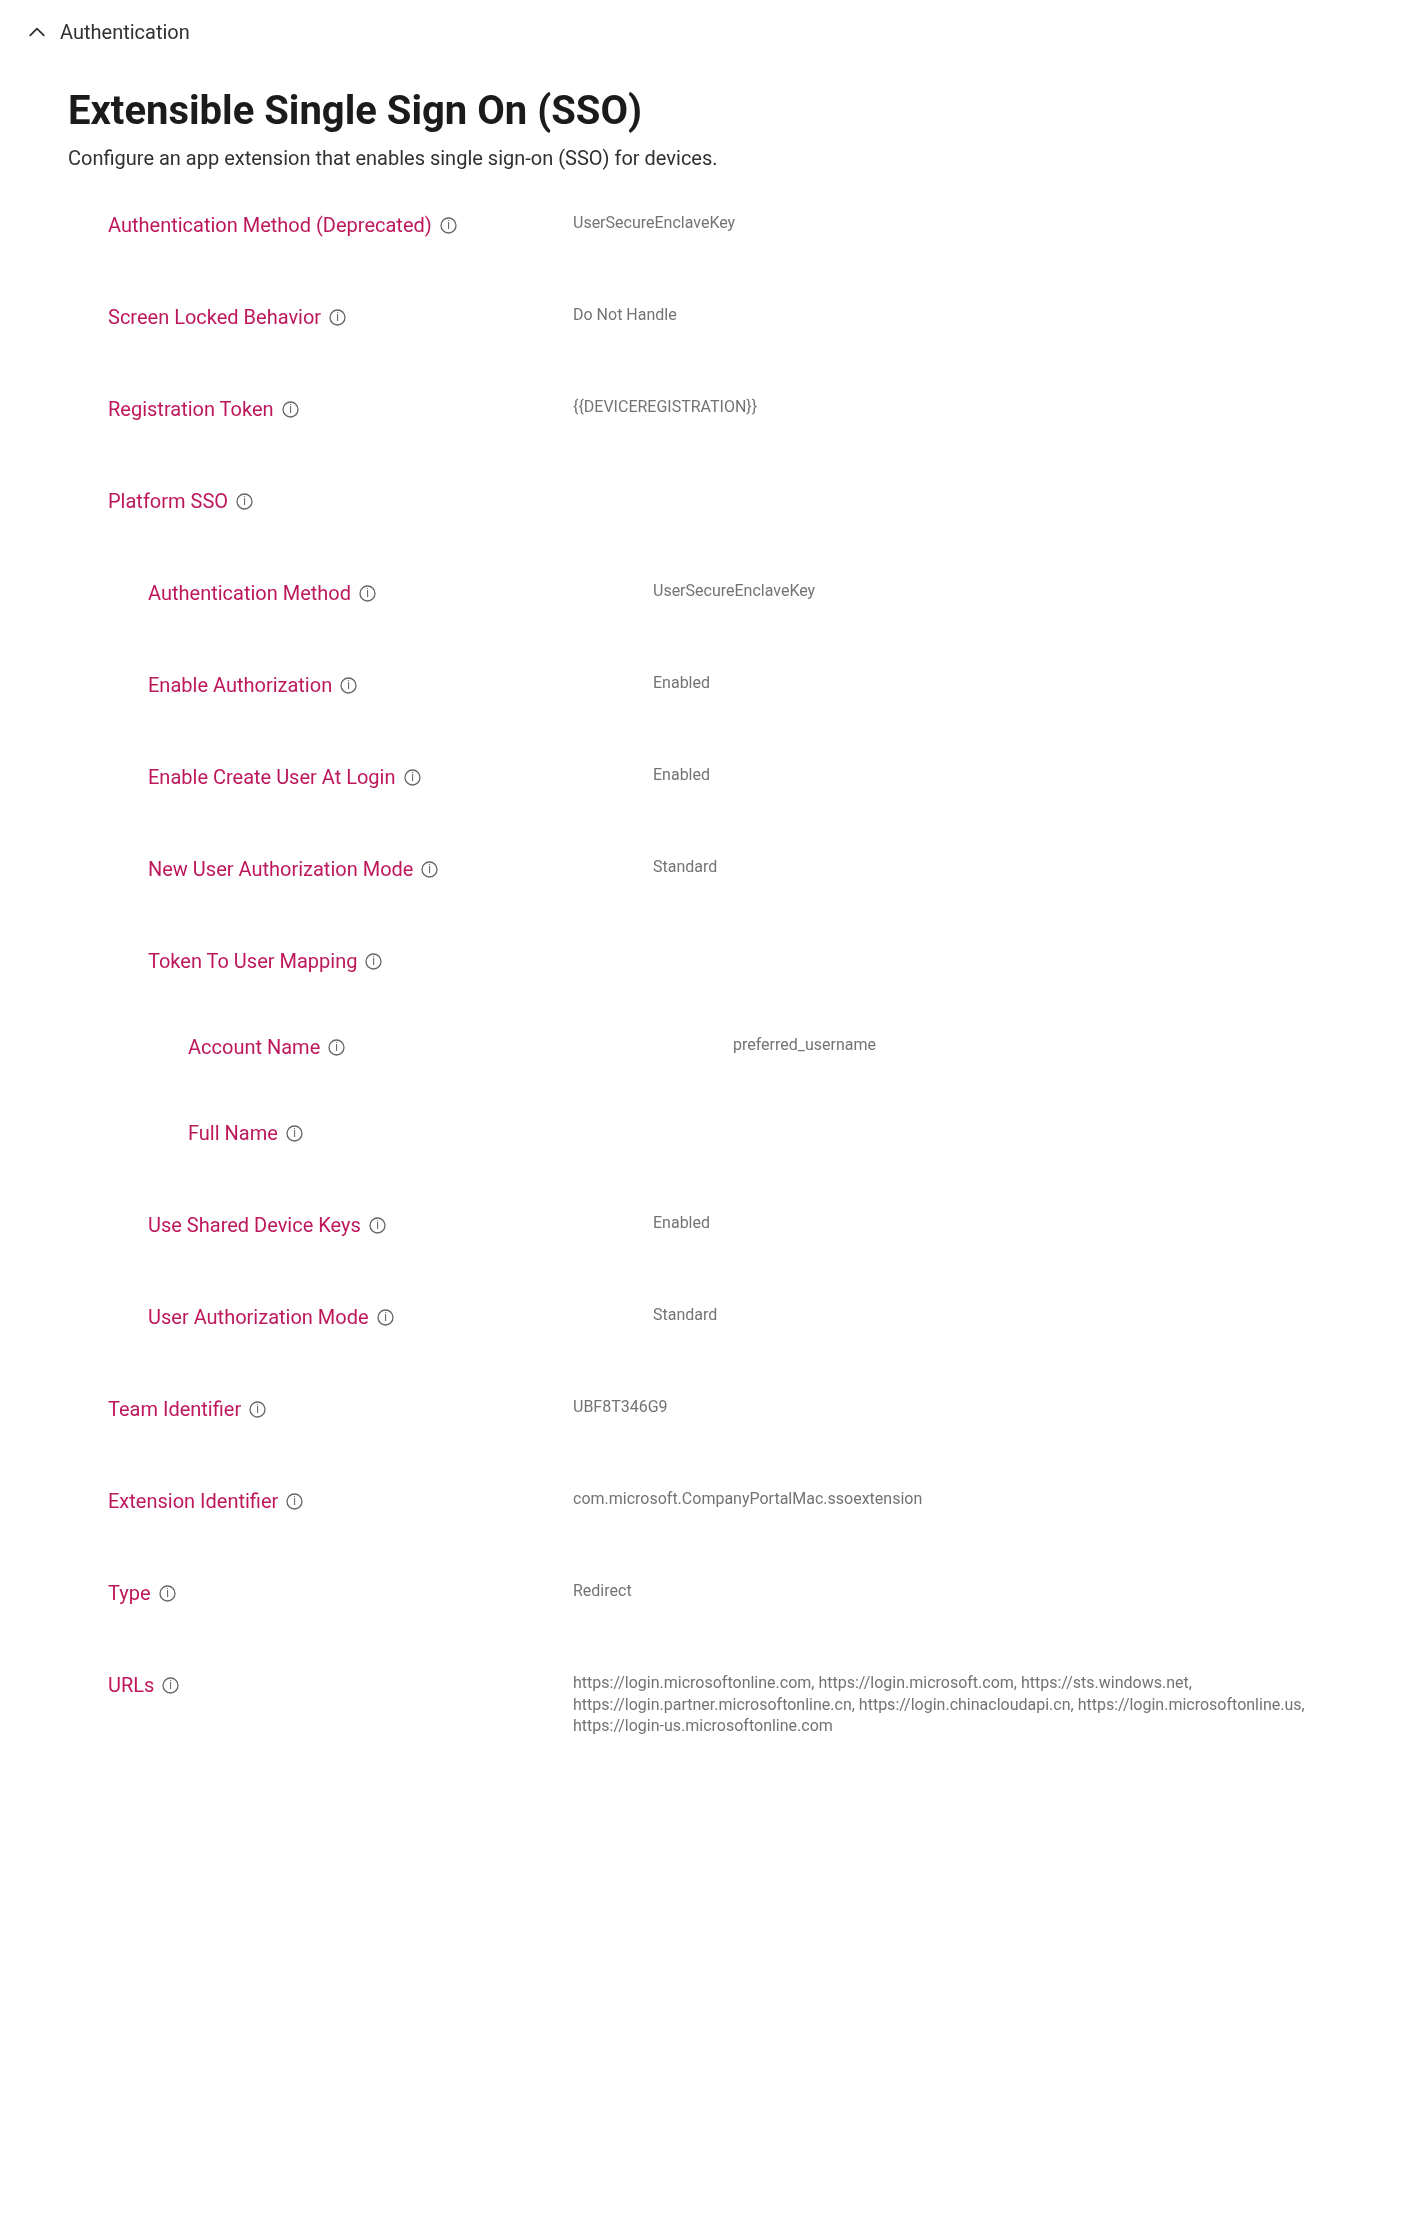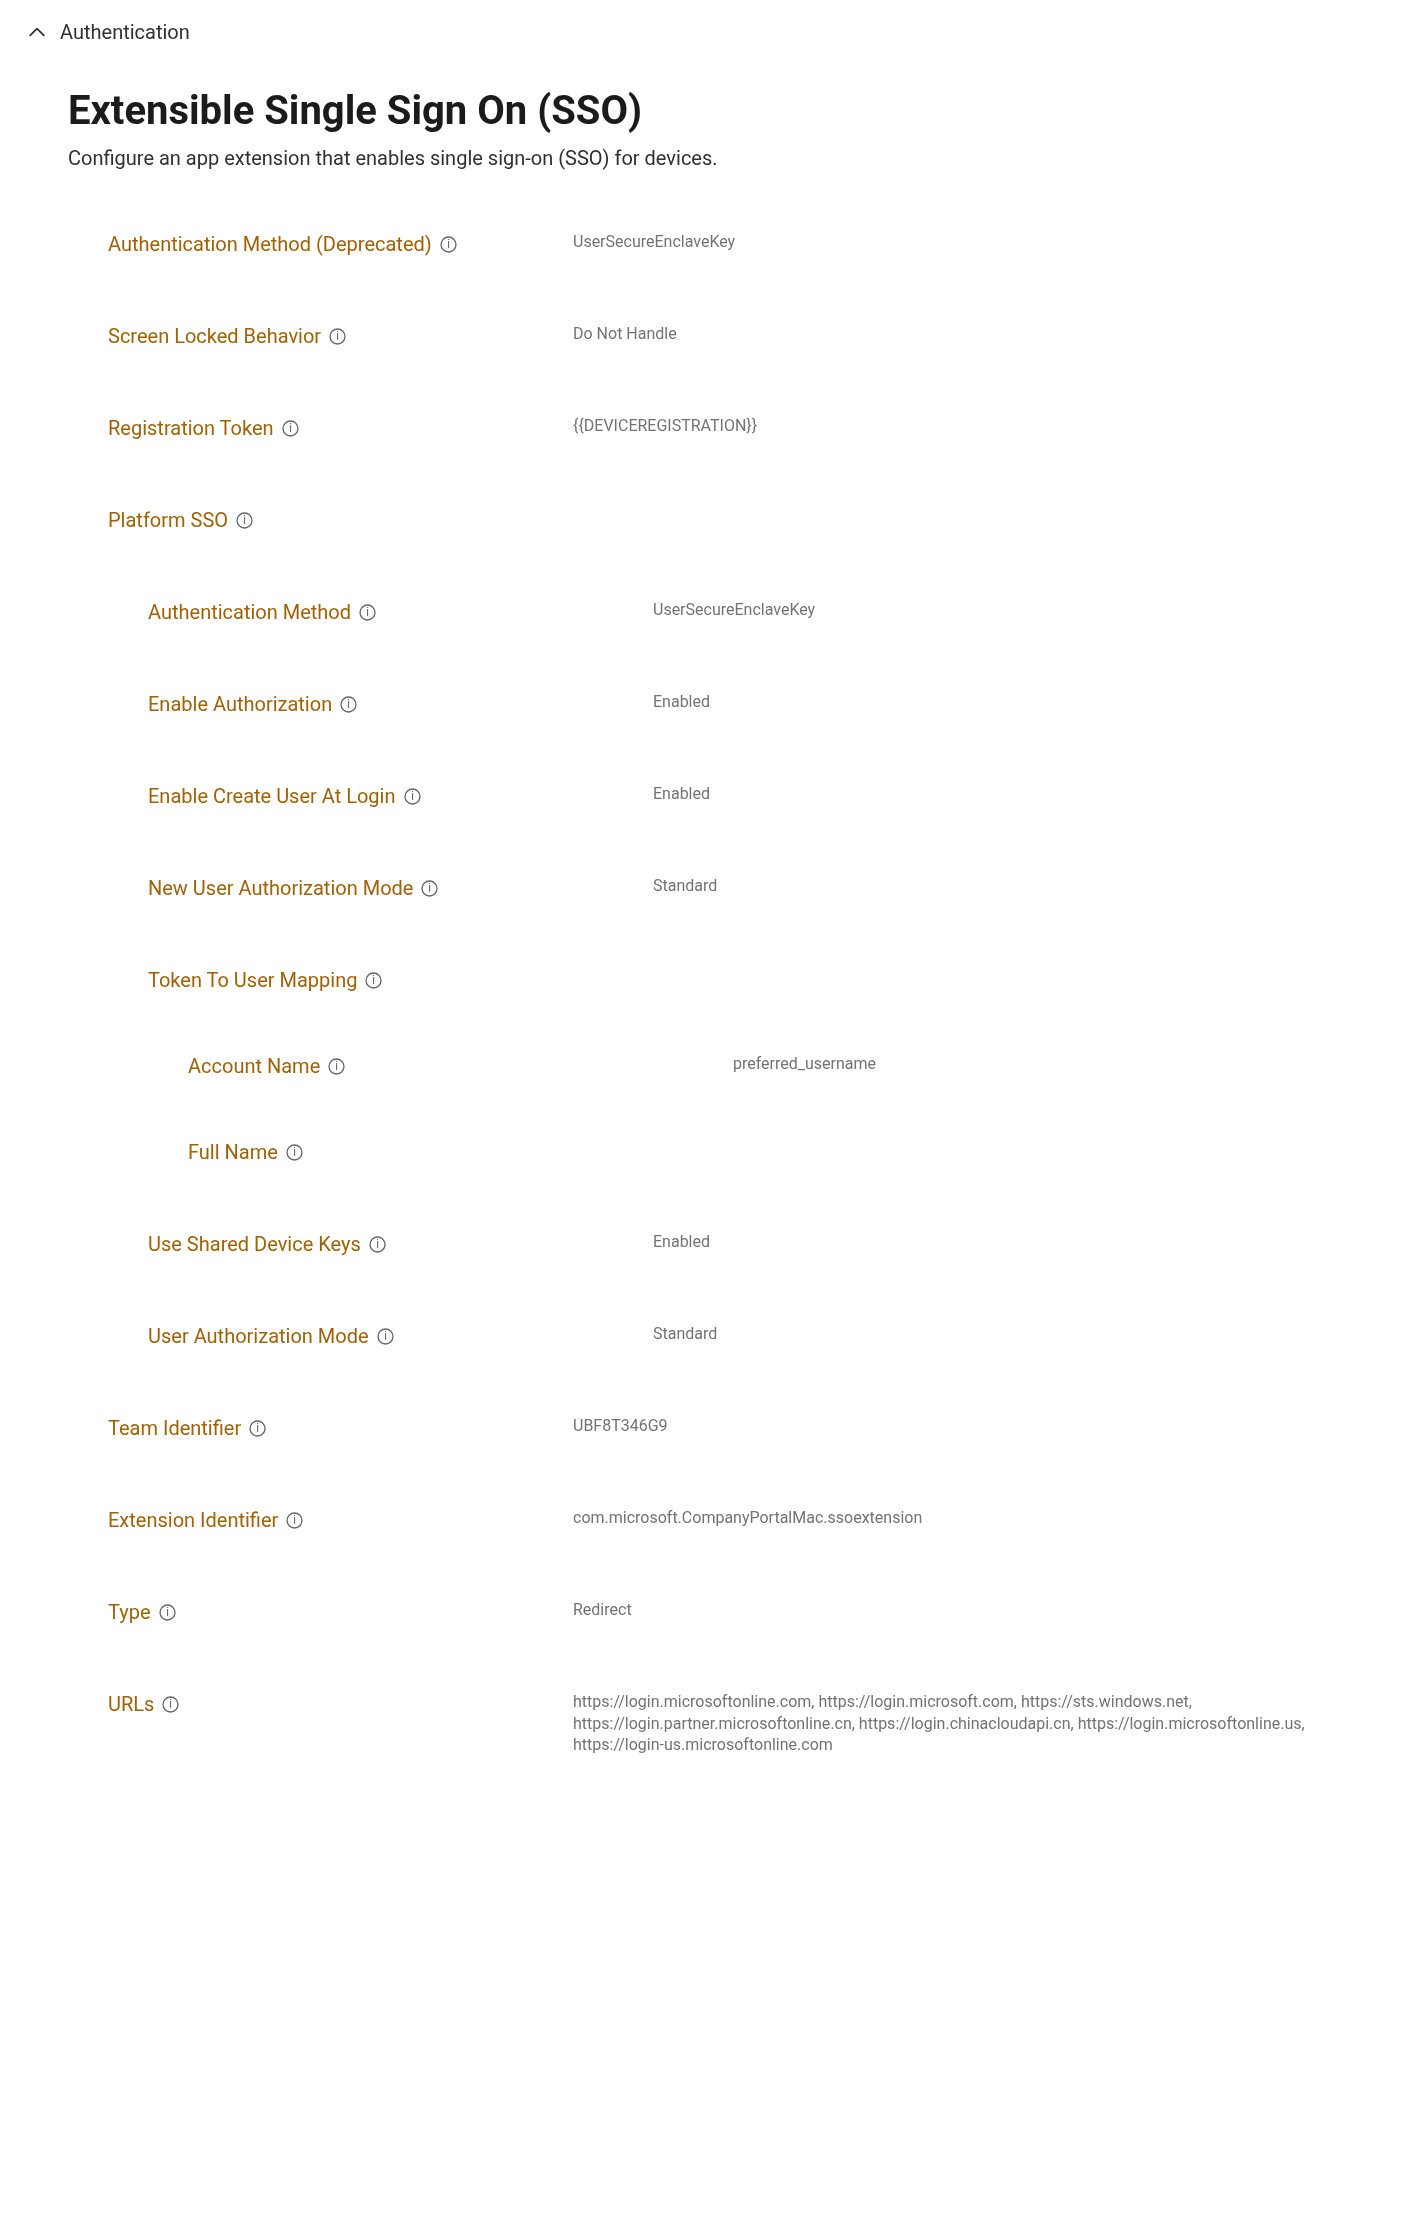--- a/index.html
+++ b/index.html
@@ -40,21 +40,21 @@
   }
   .title {
     font-size: 40px;
     font-weight: 700;
     margin: 0 0 12px 0;
     color: #1b1b1b;
   }
   .desc {
     font-size: 20px;
     color: #323130;
-    margin-bottom: 61px;
+    margin-bottom: 42px;
   }
   .info-icon {
     display: inline-flex;
     vertical-align: middle;
     margin-left: 8px;
     cursor: pointer;
   }
   .info-icon svg {
     width: 17px;
     height: 17px;
@@ -74,21 +74,21 @@
     align-items: flex-start;
     margin-bottom: 66px;
   }
   .row.tight {
     margin-bottom: 60px;
   }
   .row.mb-lg {
     text-align: right;
   }
   .label {
-    color: #a16207;
+    color: #be185d;
     font-size: 20px;
     line-height: 1.3;
     display: flex;
     align-items: center;
   }
   .value {
     color: #737373;
     font-size: 16px;
     line-height: 1.35;
     word-break: break-word;

